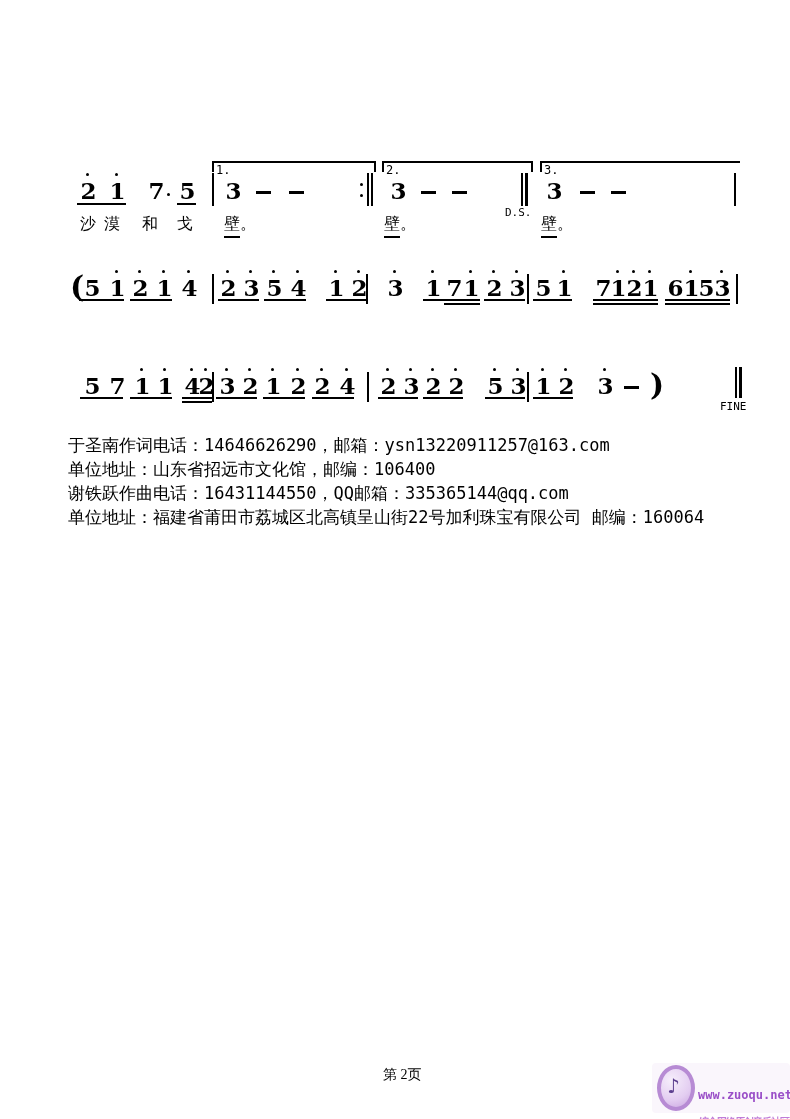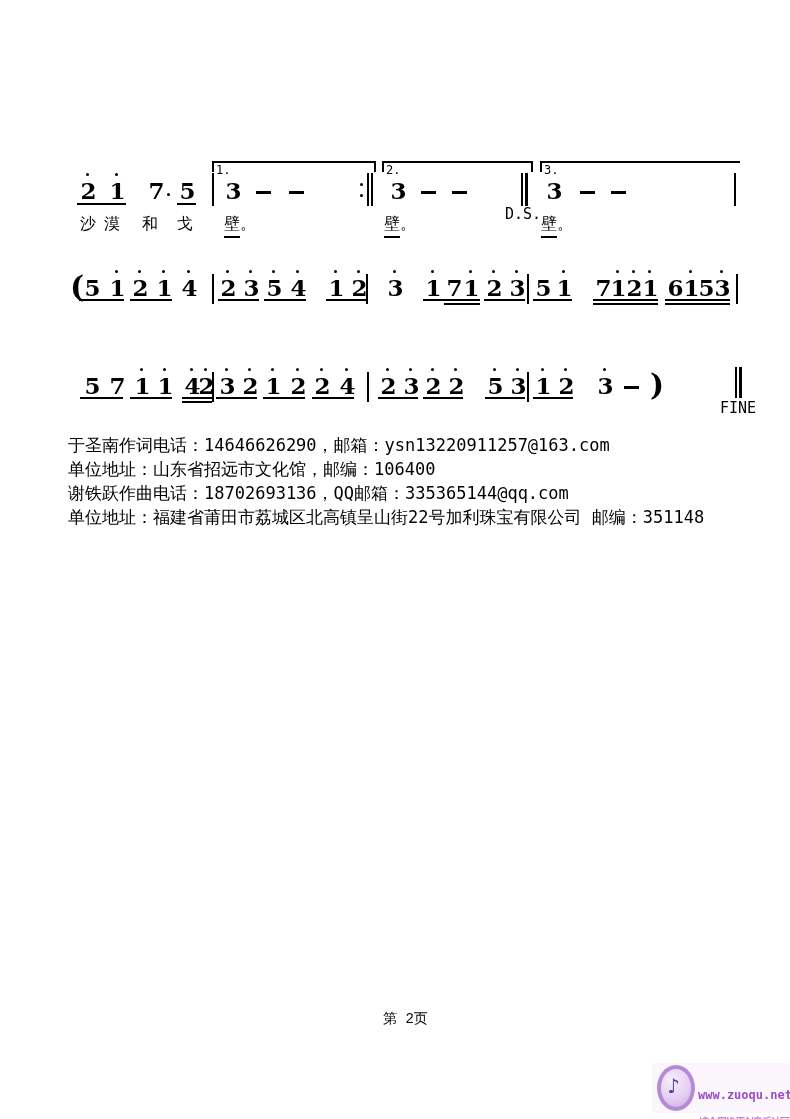--- a/index.html
+++ b/index.html
@@ -35,33 +35,33 @@
   .el-rep::before{top:2px;}
   .el-rep::after{top:13px;}
   .el-aug{width:3px;height:3px;background:#000;border-radius:50%;}
   .el-paren{
     font-family:"DejaVu Serif","Liberation Serif",serif;font-weight:bold;
     font-size:30px;line-height:1;
   }
   .el-lyric{font-size:16px;line-height:1;white-space:nowrap;font-family:"DejaVu Sans",sans-serif;}
   .el-text.mark{
     font-family:"DejaVu Sans Mono","Liberation Mono",monospace;
-    font-size:15px;line-height:1;white-space:nowrap;
+    font-size:11px;line-height:1;white-space:nowrap;
   }
 
   .contact{
     position:absolute;left:68px;top:433px;
     font-family:"DejaVu Sans Mono","DejaVu Sans",monospace;
     font-size:17px;line-height:24px;white-space:nowrap;
   }
   .contact p{margin:0;padding:0;}
 
   .page-num{
-    position:absolute;left:383px;top:1012px;
-    font-family:Liberation Mono, monospace;
+    position:absolute;left:383px;top:1068px;
+    font-family:Liberation Serif, serif;
     font-size:14px;line-height:1;white-space:nowrap;
   }
 
   .watermark{
     position:absolute;left:652px;top:1063px;width:138px;height:50px;
     background:#faf6fc;border-radius:4px;
   }
   .wm-logo{
     position:absolute;left:5px;top:2px;width:30px;height:38px;
     border:4px solid #b78bd4;border-radius:50%;
@@ -212,22 +212,22 @@
     <div class="el-ul" style="left: 312px; top: 397px; width: 42px;"></div>
     <div class="el-ul" style="left: 378px; top: 397px; width: 40px;"></div>
     <div class="el-ul" style="left: 423px; top: 397px; width: 40px;"></div>
     <div class="el-ul" style="left: 485px; top: 397px; width: 40px;"></div>
     <div class="el-ul" style="left: 533px; top: 397px; width: 40px;"></div>
   </div>
 
 <div class="contact">
   <p>于圣南作词电话：14646626290，邮箱：ysn13220911257@163.com</p>
   <p>单位地址：山东省招远市文化馆，邮编：106400</p>
-  <p>谢铁跃作曲电话：18702693136，QQ邮箱：335365144@qq.com</p>
-  <p>单位地址：福建省莆田市荔城区北高镇呈山街22号加利珠宝有限公司 邮编：351148</p>
+  <p>谢铁跃作曲电话：16431144550，QQ邮箱：335365144@qq.com</p>
+  <p>单位地址：福建省莆田市荔城区北高镇呈山街22号加利珠宝有限公司 邮编：160064</p>
 </div>
 
 <div class="page-num">第 2页</div>
 
 <div class="watermark">
   <div class="wm-logo">
     <span class="wm-note">♪</span>
   </div>
   <div class="wm-tagline">综合网络原创音乐社区</div>
   <div class="wm-url">www.zuoqu.net</div>

